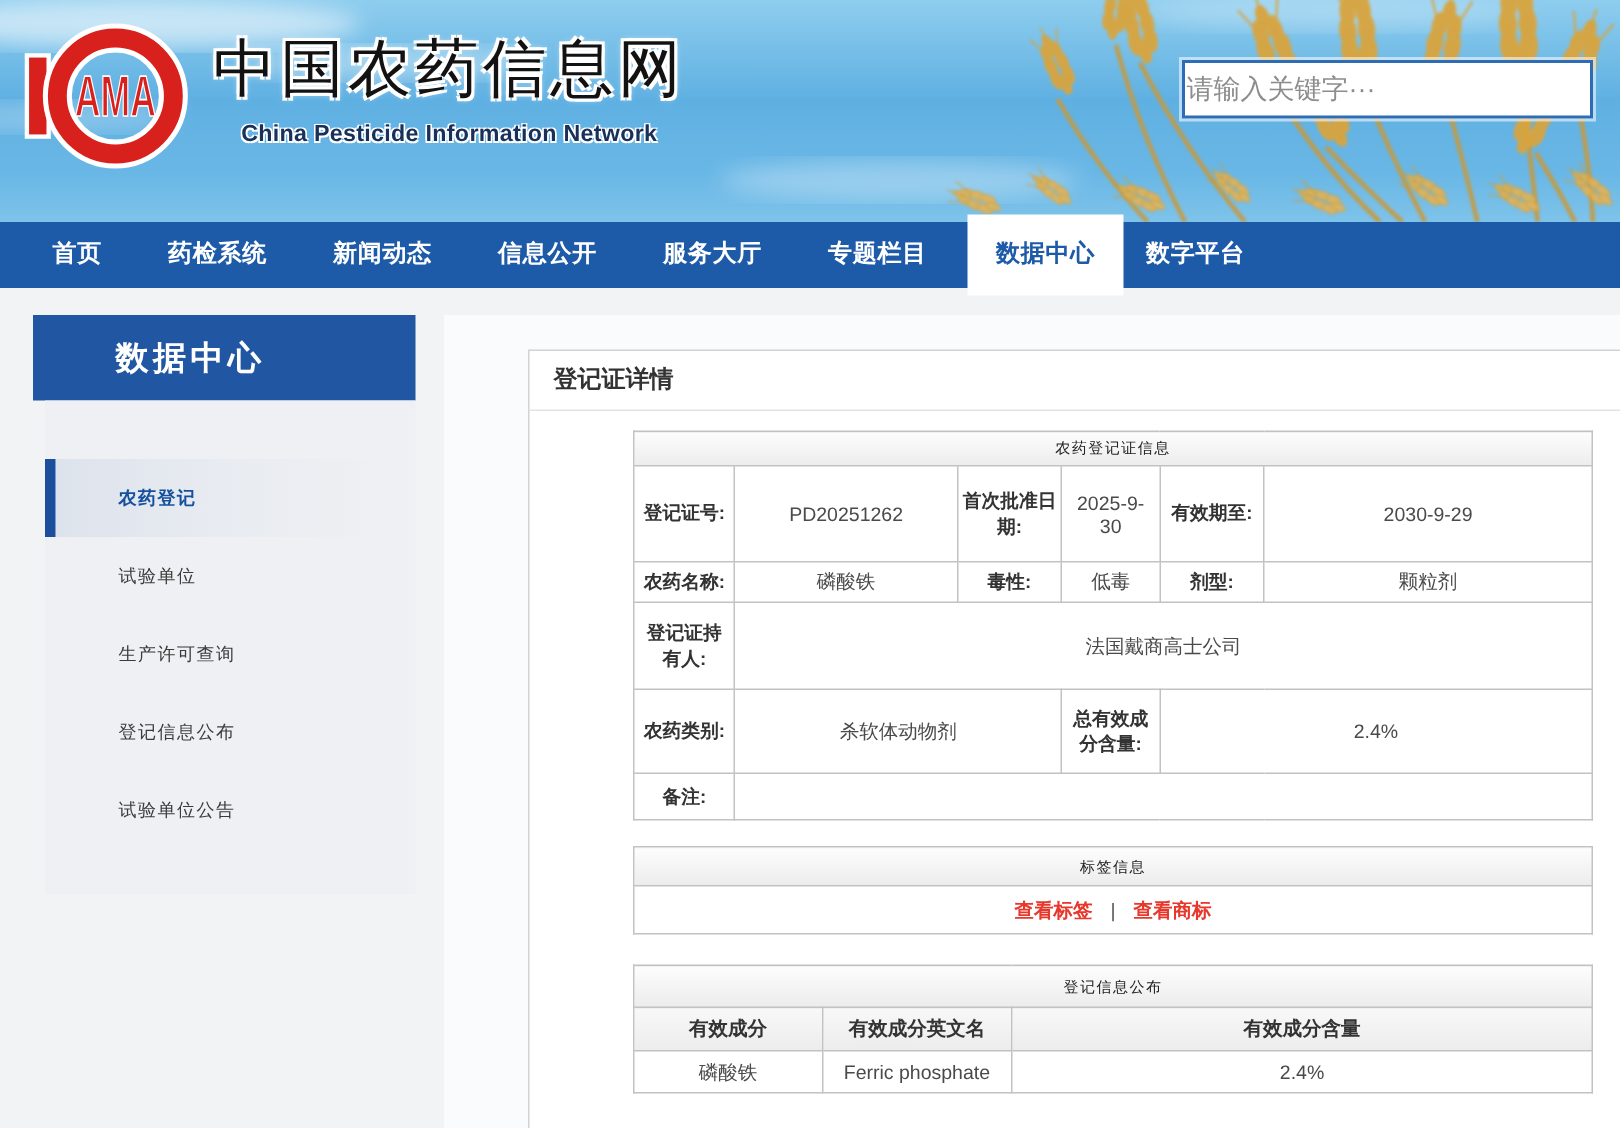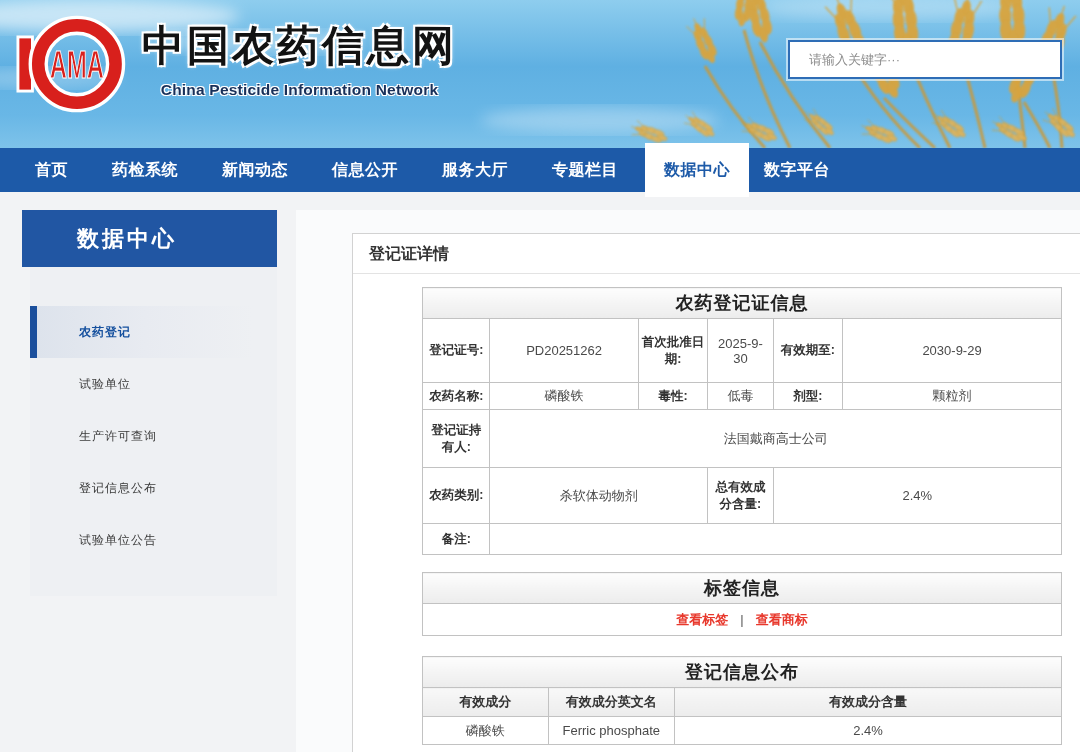--- a/index.html
+++ b/index.html
@@ -12,34 +12,34 @@
   
   .site-header {
     position:relative; height:148px; overflow:hidden;
     background:linear-gradient(180deg,#8ecdee 0%,#5fb0e2 45%,#69b7e6 78%,#7ec3ea 100%);
   }
   .header-art { position:absolute; left:0; top:0; width:1080px; height:148px; }
   .logo-wrap { position:absolute; left:16px; top:8px; display:flex; align-items:flex-start; }
   .emblem { flex:0 0 auto; }
   .logo-titles { margin-left:10px; }
   .title-cn {
-    font-size:42px; font-weight:bold; color:#121212; letter-spacing:3px; margin-top:10px;
+    font-size:42px; font-weight:normal; color:#121212; letter-spacing:3px; margin-top:10px;
     text-shadow:-2px -2px 0 #fff,2px -2px 0 #fff,-2px 2px 0 #fff,2px 2px 0 #fff,0 0 5px #fff;
     white-space:nowrap;
   }
   .title-en {
     font-size:15.5px; font-weight:bold; color:#18305a; margin-top:7px; letter-spacing:.2px;
     text-shadow:-1px -1px 0 #fff,1px -1px 0 #fff,-1px 1px 0 #fff,1px 1px 0 #fff;
     white-space:nowrap;
     text-align:center;
   }
   .search-input {
     position:absolute; left:788px; top:40px; width:274px; height:39px;
-    border:2px solid #2e6db6; background:#ffffff; font-size:13px; color:#333;
-    padding:0 19px; outline:none; box-shadow:0 0 0 2px rgba(255,255,255,.55);
+    border:2px solid #2e6db6; background:#ffffff; font-size:18px; color:#333;
+    padding:0 1px; outline:none; box-shadow:0 0 0 2px rgba(255,255,255,.55);
     font-family:inherit;
   }
   .search-input::placeholder { color:#8d8d8d; }
 
   
   .main-nav {
     position:relative; z-index:5; height:44px; background:#1d5aa8;
     display:flex; align-items:center; padding-left:35px;
   }
   .nav-item {
@@ -86,21 +86,21 @@
   table.info {
     width:640px; margin:0 auto 17px auto; border-collapse:collapse;
     table-layout:fixed; font-size:13px; color:#4a4a4a;
   }
   table.info th, table.info td {
     border:1px solid #c2c2c2; text-align:center; vertical-align:middle; padding:3px 3px;
     word-wrap:break-word; overflow:hidden;
   }
   .tbl-head {
     background:linear-gradient(180deg,#fdfdfd 0%,#ececec 100%);
-    font-size:18px; font-weight:bold; color:#222; height:23px; letter-spacing:1px;
+    font-size:10px; font-weight:normal; color:#222; height:23px; letter-spacing:1px;
   }
   td.lbl { font-weight:bold; color:#333; font-size:12.5px; }
   tr.rh64 td { height:64px; }
   tr.rh27 td { height:27px; }
   tr.rh58 td { height:58px; }
   tr.rh56 td { height:56px; }
   tr.rh31 td { height:31px; }
   tr.rh32 td { height:32px; }
   tr.rh28 td { height:28px; }
   tr.colhead td {

